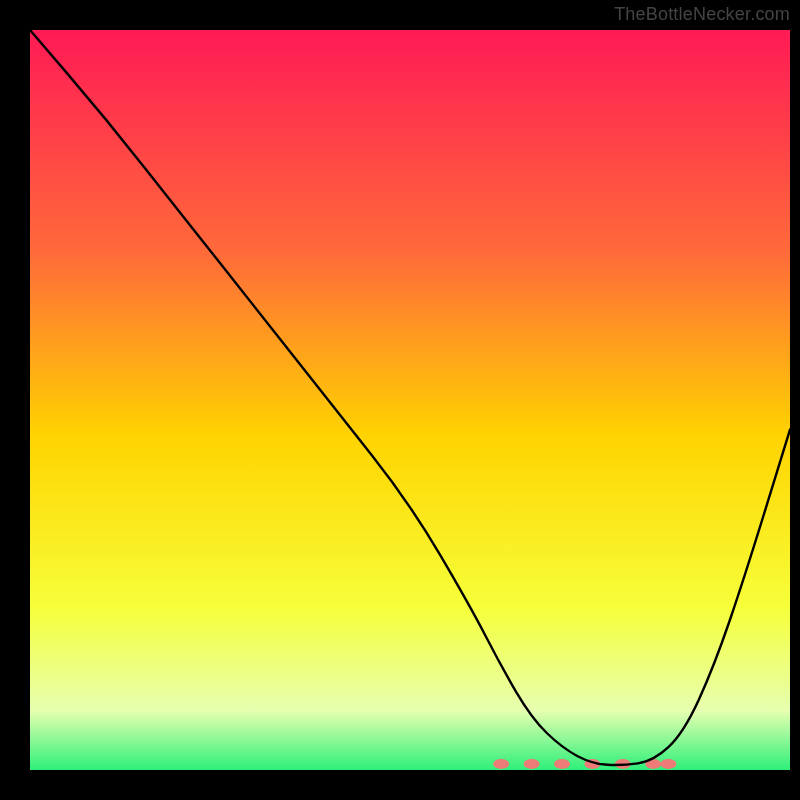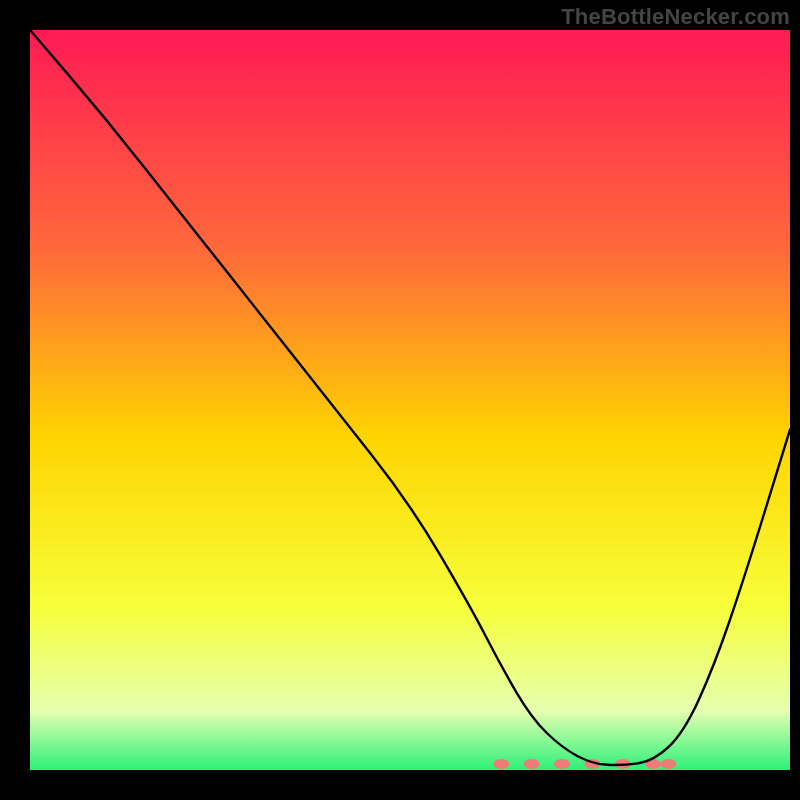--- a/index.html
+++ b/index.html
@@ -14,22 +14,22 @@
   .stage {
     position: relative;
     width: 800px;
     height: 800px;
   }
   .watermark {
     position: absolute;
     top: 4px;
     right: 10px;
     color: #444444;
-    font-size: 22px;
-    font-weight: 700;
+    font-size: 18px;
+    font-weight: 400;
     letter-spacing: 0.2px;
     z-index: 5;
     user-select: none;
   }
   svg.chart {
     position: absolute;
     left: 0;
     top: 0;
     width: 800px;
     height: 800px;

